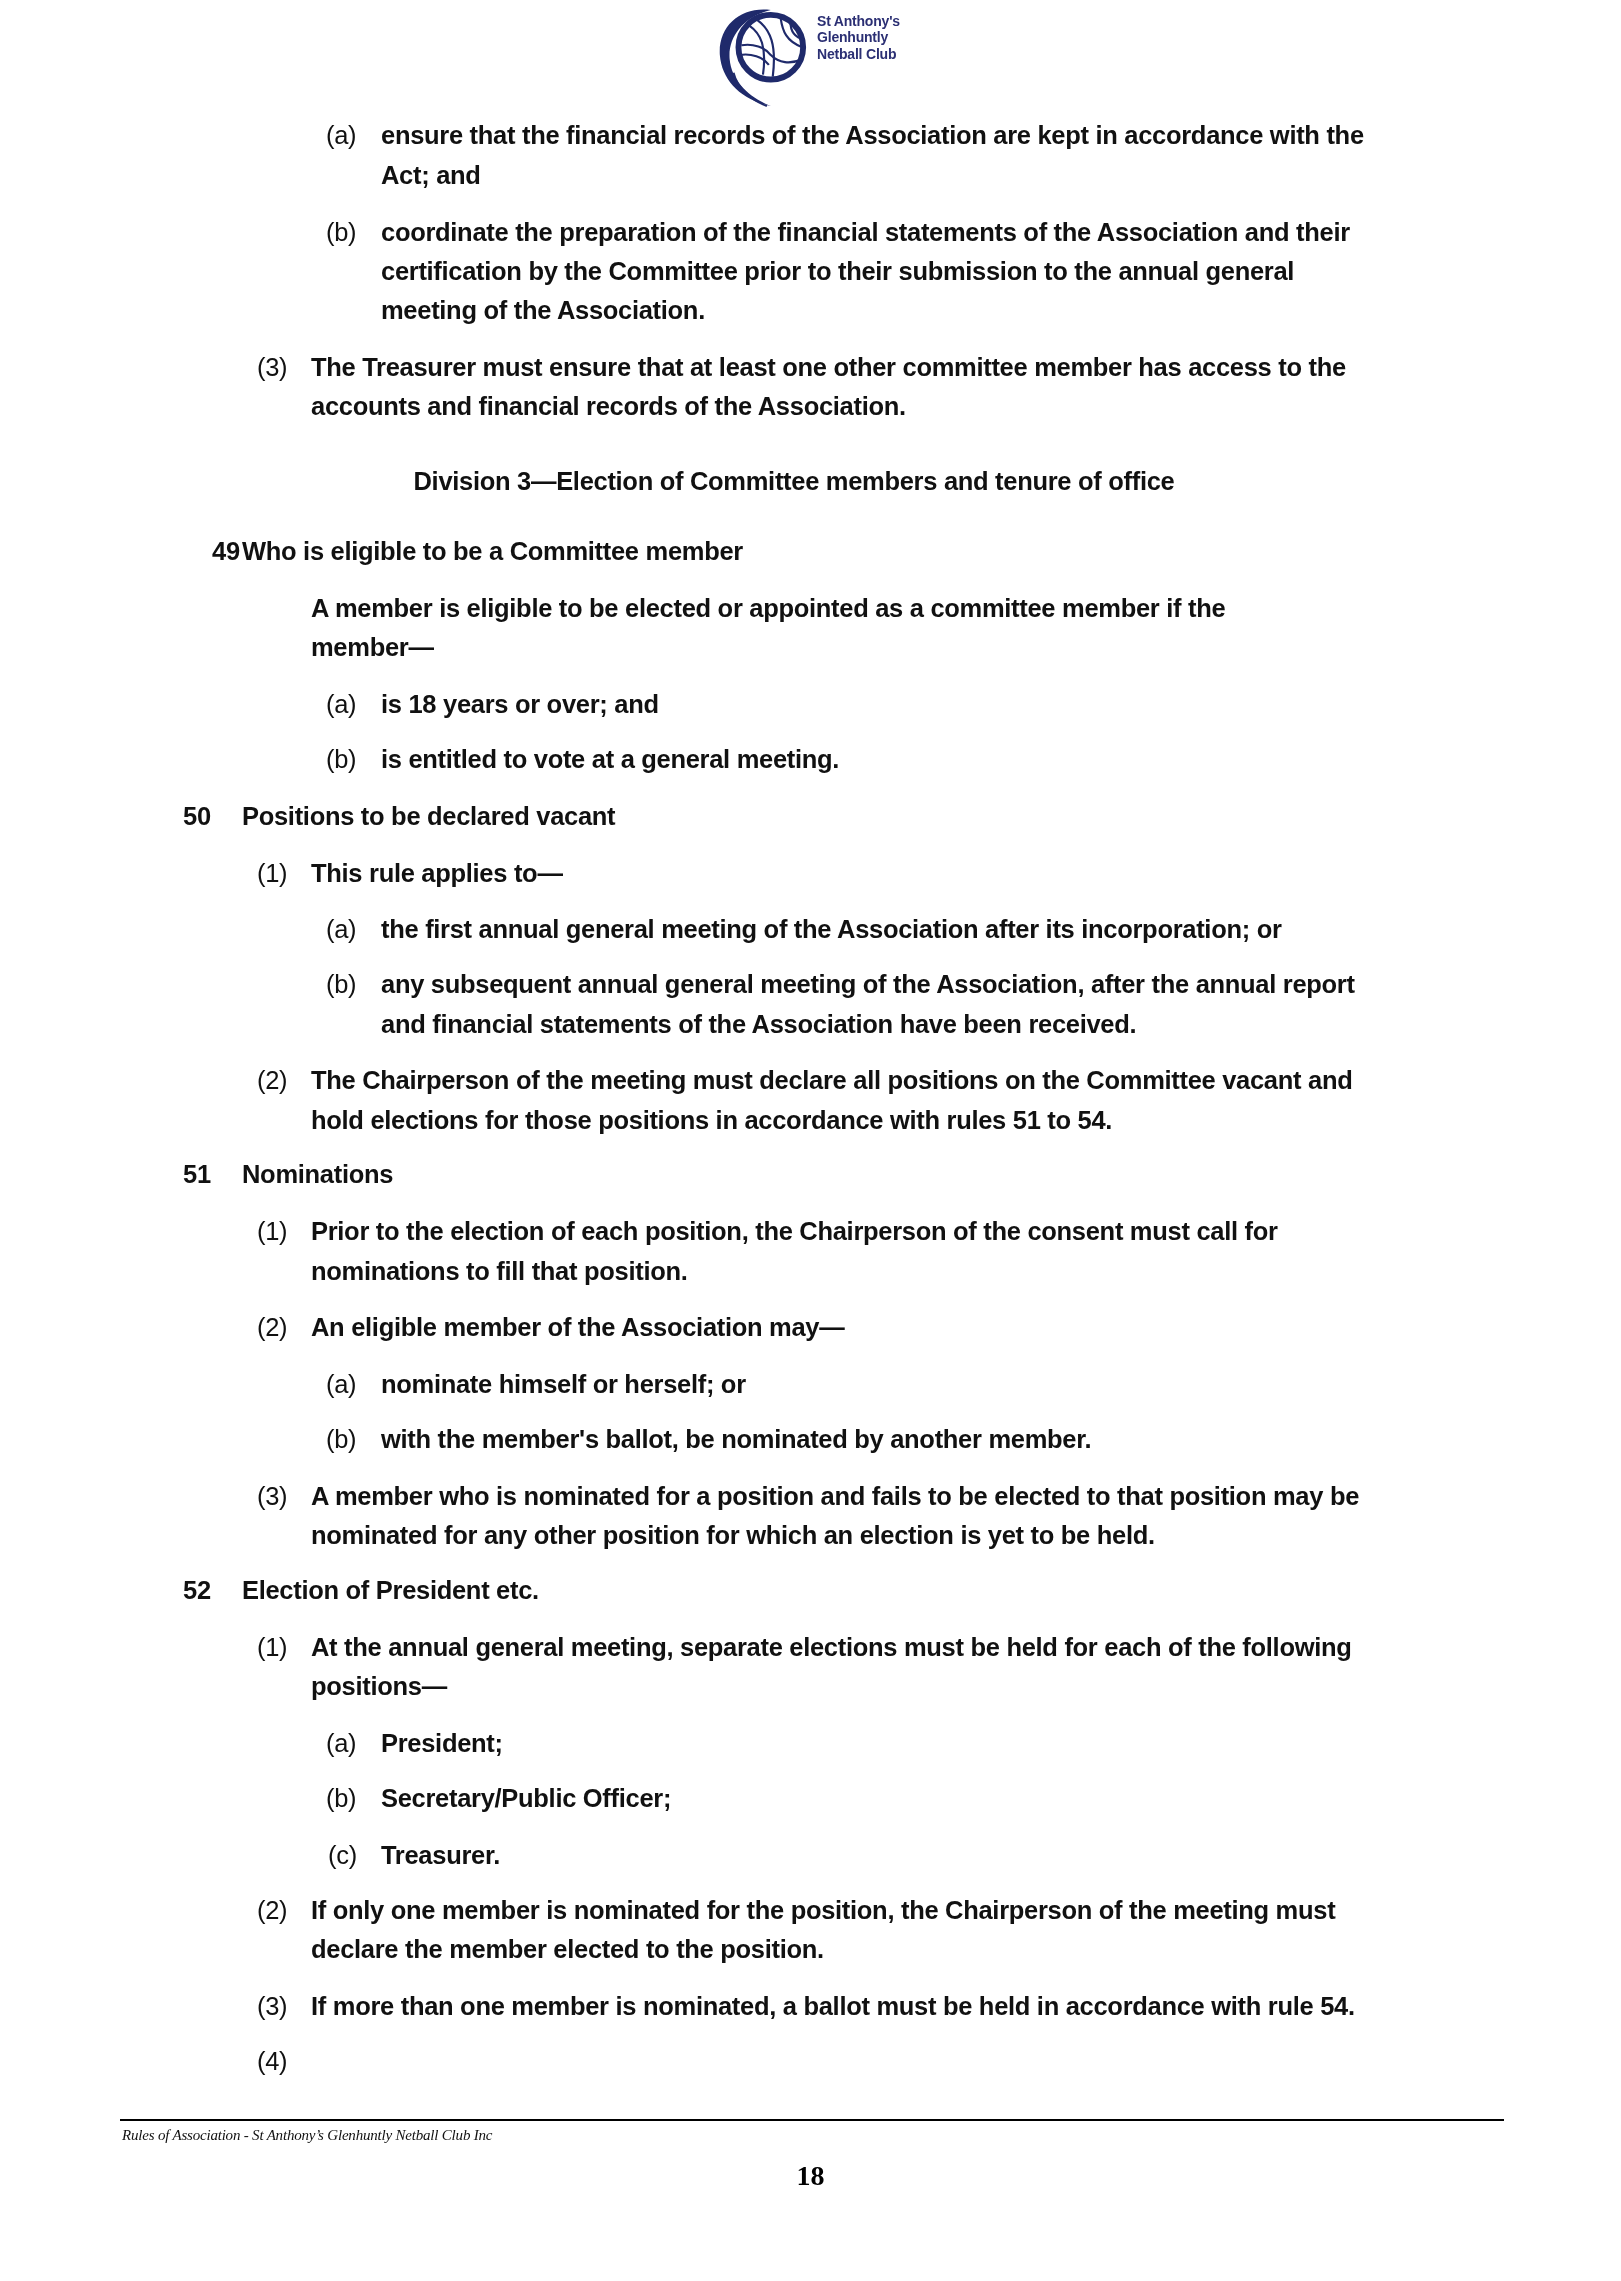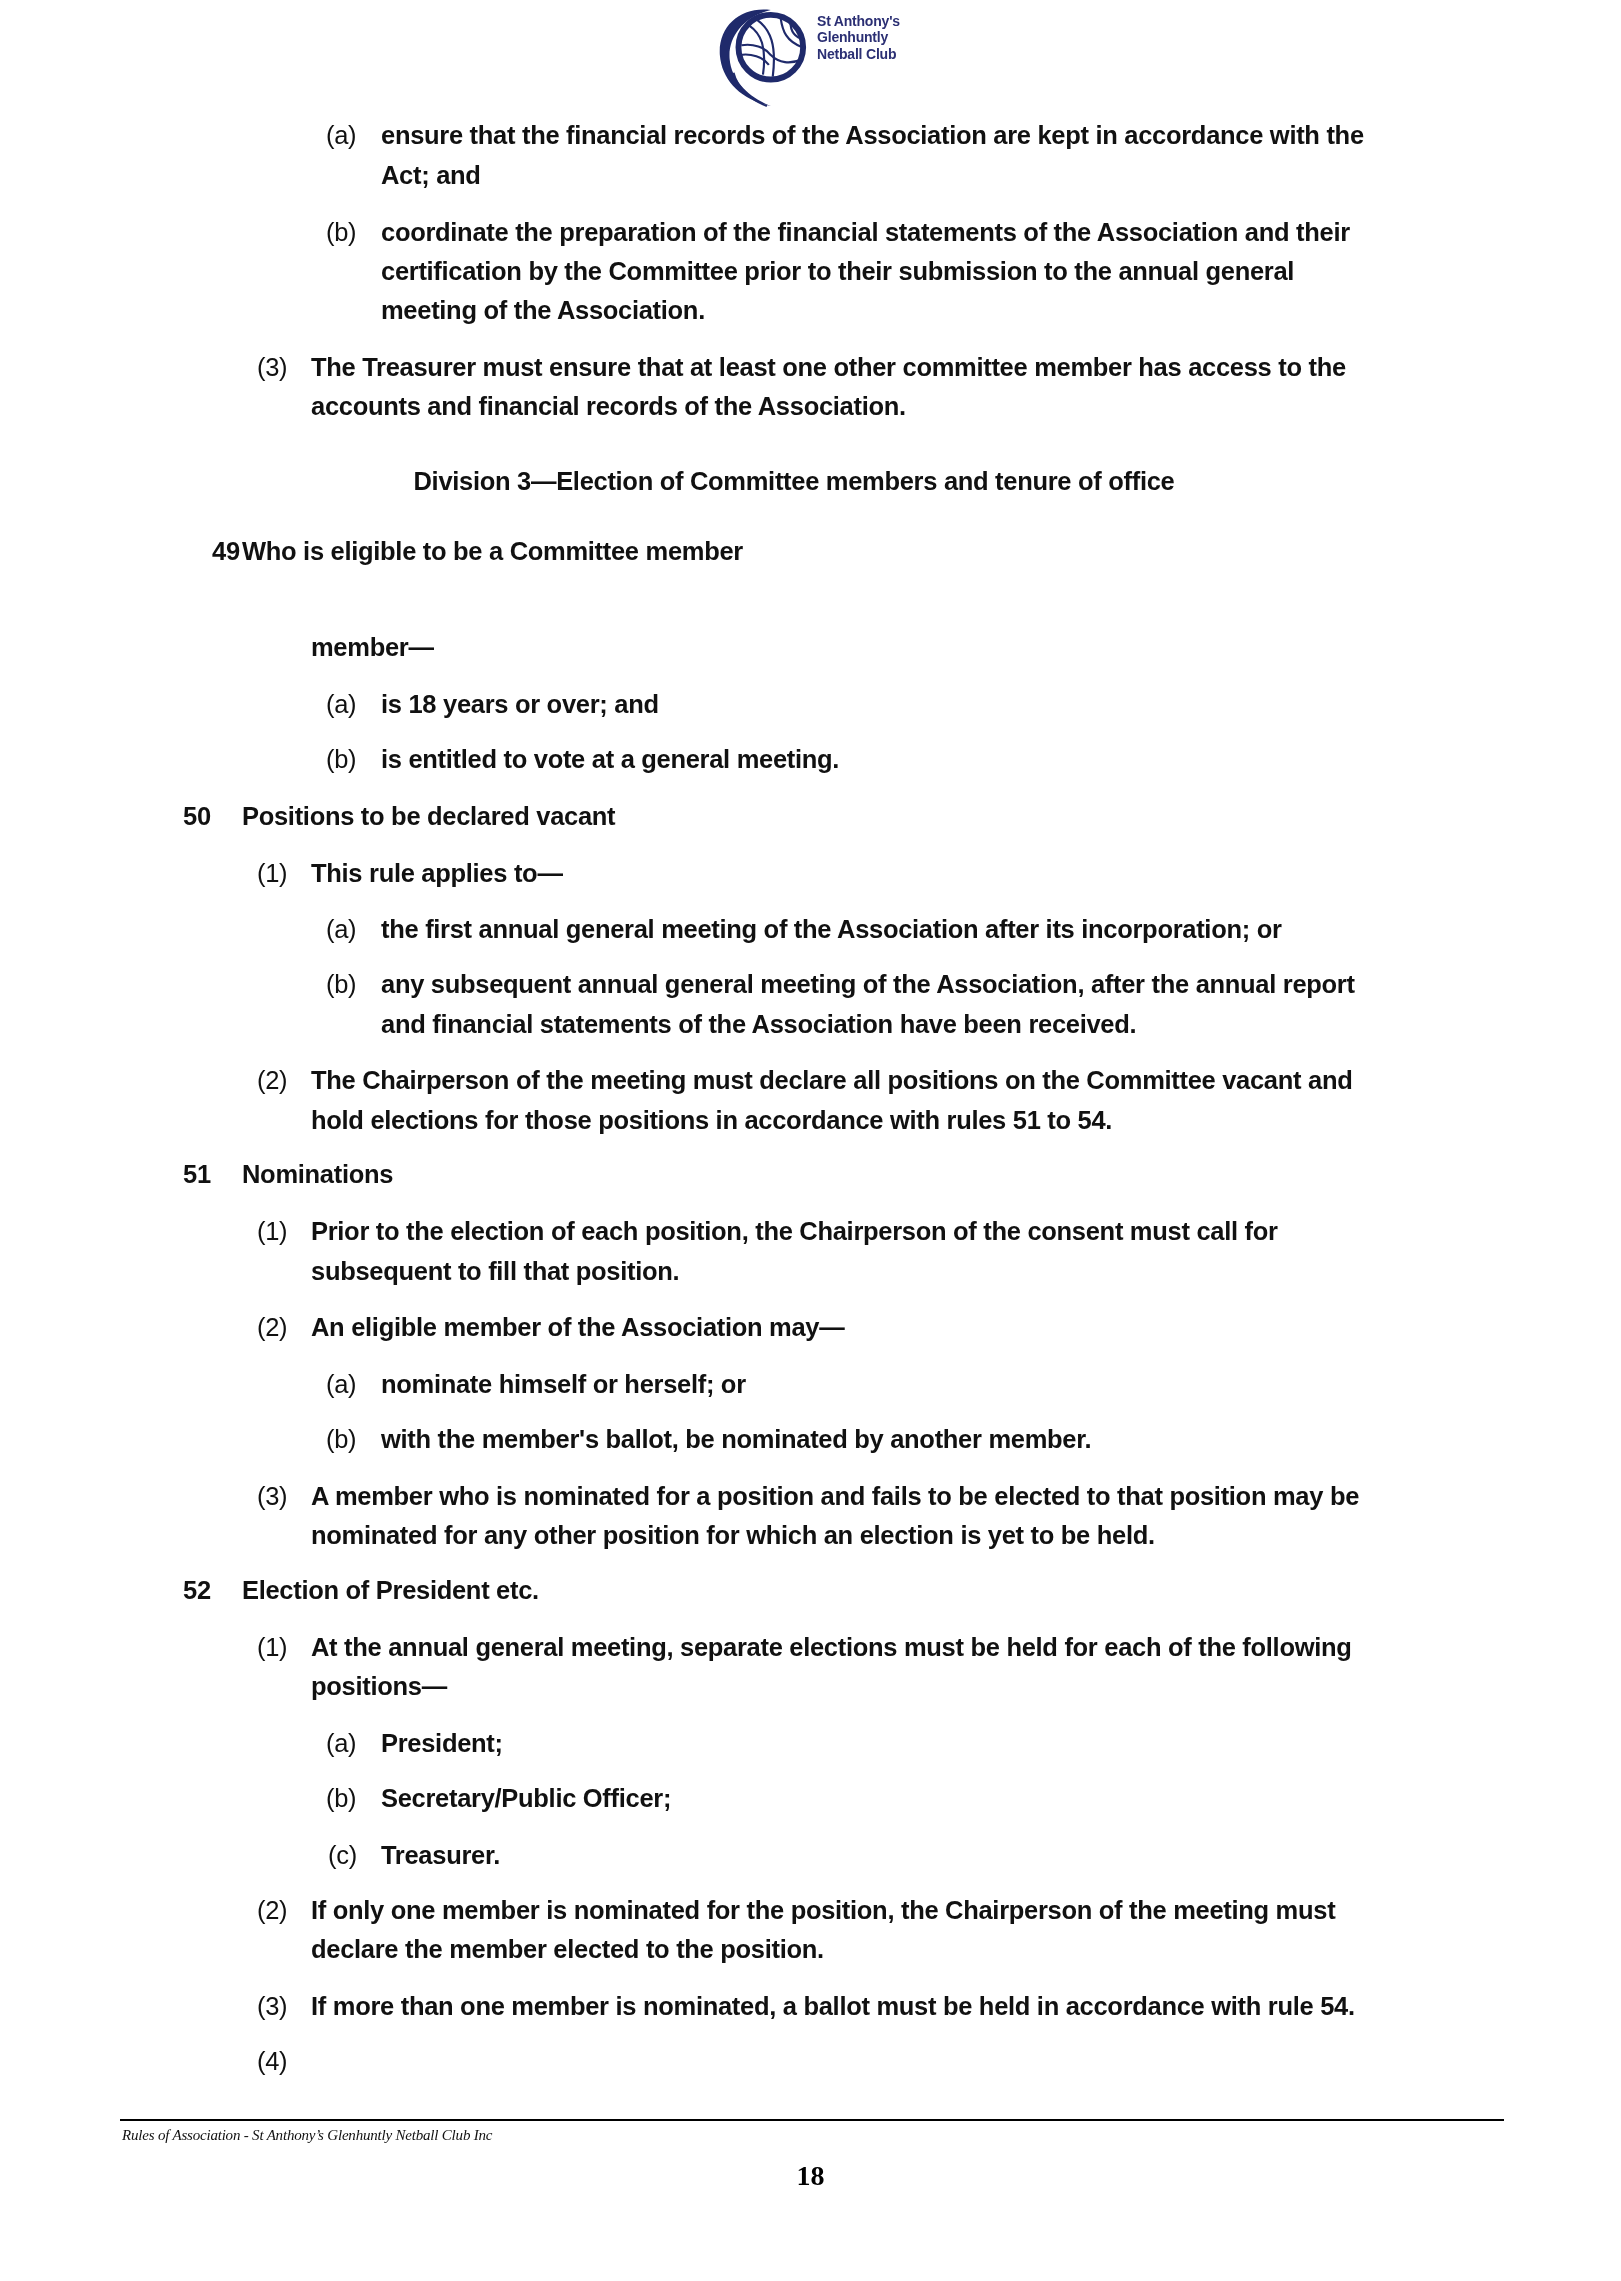--- a/index.html
+++ b/index.html
@@ -61,20 +61,21 @@
   <span class="ln" style="left:381px;top:298px;">meeting of the Association.</span>
 
   <span class="lbl" style="left:257px;top:355px;">(3)</span>
   <span class="ln" style="left:311px;top:355px;">The Treasurer must ensure that at least one other committee member has access to the</span>
   <span class="ln" style="left:311px;top:394px;">accounts and financial records of the Association.</span>
 
   <div class="division" style="top:467px;">Division 3—Election of Committee members and tenure of office</div>
 
   <span class="ln bold" style="left:168px;top:539px;margin-left:44px;">49</span>
   <span class="ln bold" style="left:242px;top:539px;">Who is eligible to be a Committee member</span>
+  <span class="ln" style="left:311px;top:596px;">A member is eligible to be elected or appointed as a committee member if the</span>
   <span class="ln" style="left:311px;top:635px;">member—</span>
   <span class="lbl" style="left:326px;top:692px;">(a)</span>
   <span class="ln" style="left:381px;top:692px;">is 18 years or over; and</span>
   <span class="lbl" style="left:326px;top:747px;">(b)</span>
   <span class="ln" style="left:381px;top:747px;">is entitled to vote at a general meeting.</span>
 
   <span class="ln bold" style="left:183px;top:804px;">50</span>
   <span class="ln bold" style="left:242px;top:804px;">Positions to be declared vacant</span>
   <span class="lbl" style="left:257px;top:861px;">(1)</span>
   <span class="ln" style="left:311px;top:861px;">This rule applies to—</span>
@@ -84,21 +85,21 @@
   <span class="ln" style="left:381px;top:972px;">any subsequent annual general meeting of the Association, after the annual report</span>
   <span class="ln" style="left:381px;top:1012px;">and financial statements of the Association have been received.</span>
   <span class="lbl" style="left:257px;top:1068px;">(2)</span>
   <span class="ln" style="left:311px;top:1068px;">The Chairperson of the meeting must declare all positions on the Committee vacant and</span>
   <span class="ln" style="left:311px;top:1108px;">hold elections for those positions in accordance with rules 51 to 54.</span>
 
   <span class="ln bold" style="left:183px;top:1162px;">51</span>
   <span class="ln bold" style="left:242px;top:1162px;">Nominations</span>
   <span class="lbl" style="left:257px;top:1219px;">(1)</span>
   <span class="ln" style="left:311px;top:1219px;">Prior to the election of each position, the Chairperson of the consent must call for</span>
-  <span class="ln" style="left:311px;top:1259px;">subsequent to fill that position.</span>
+  <span class="ln" style="left:311px;top:1259px;">nominations to fill that position.</span>
   <span class="lbl" style="left:257px;top:1315px;">(2)</span>
   <span class="ln" style="left:311px;top:1315px;">An eligible member of the Association may—</span>
   <span class="lbl" style="left:326px;top:1372px;">(a)</span>
   <span class="ln" style="left:381px;top:1372px;">nominate himself or herself; or</span>
   <span class="lbl" style="left:326px;top:1427px;">(b)</span>
   <span class="ln" style="left:381px;top:1427px;">with the member's ballot, be nominated by another member.</span>
   <span class="lbl" style="left:257px;top:1484px;">(3)</span>
   <span class="ln" style="left:311px;top:1484px;">A member who is nominated for a position and fails to be elected to that position may be</span>
   <span class="ln" style="left:311px;top:1523px;">nominated for any other position for which an election is yet to be held.</span>
 

